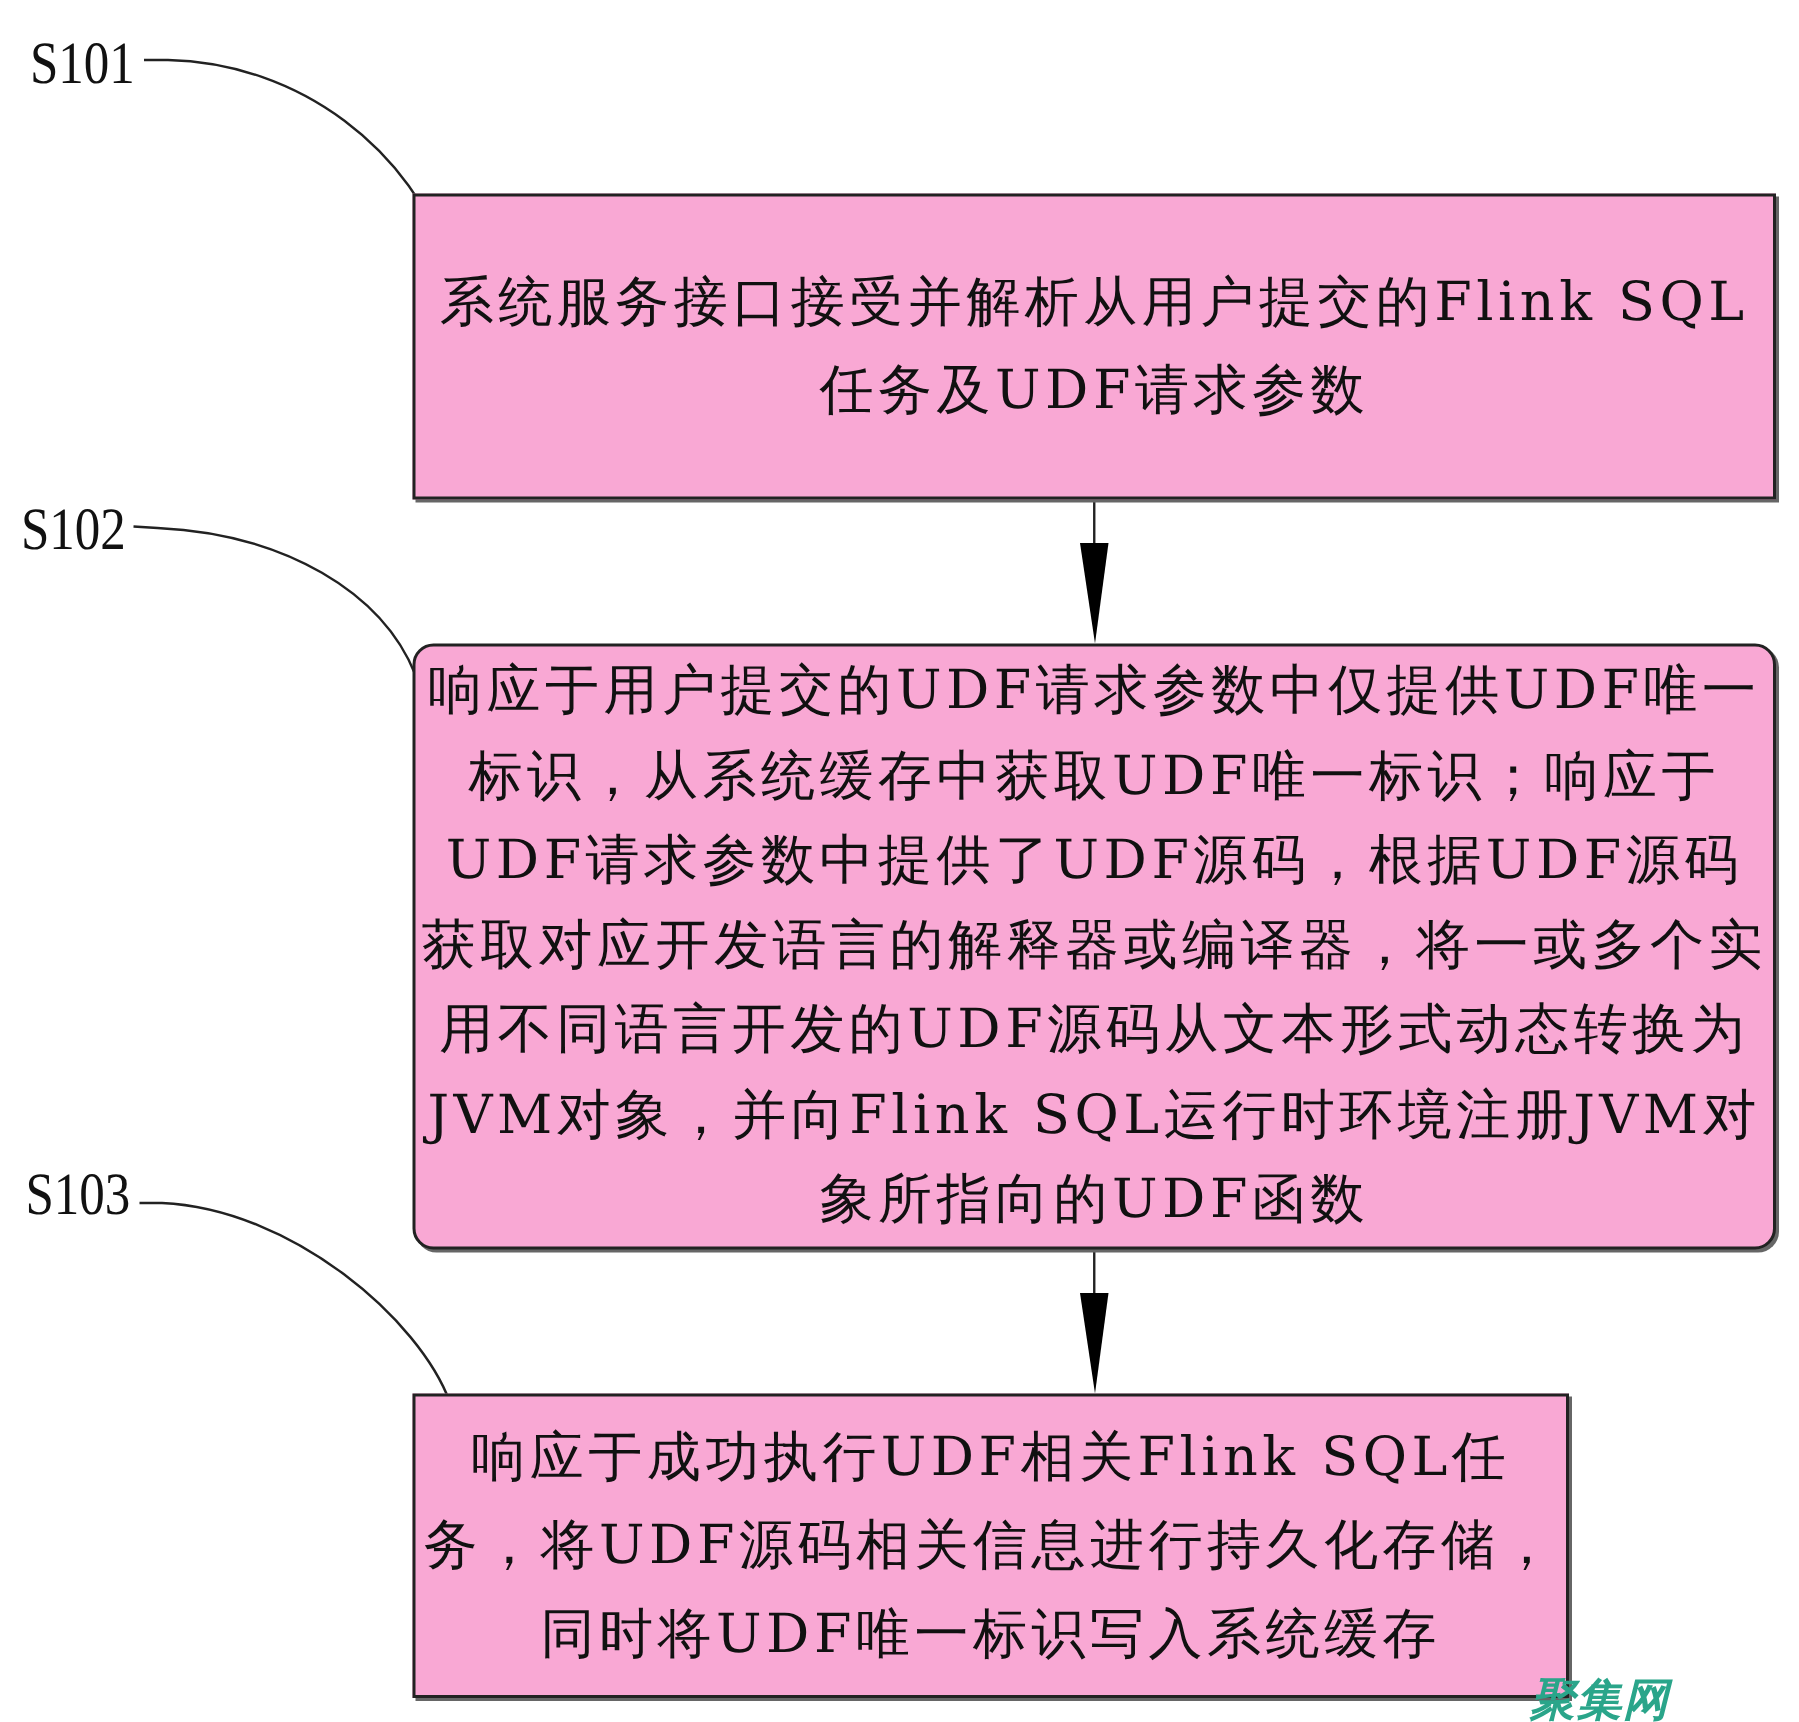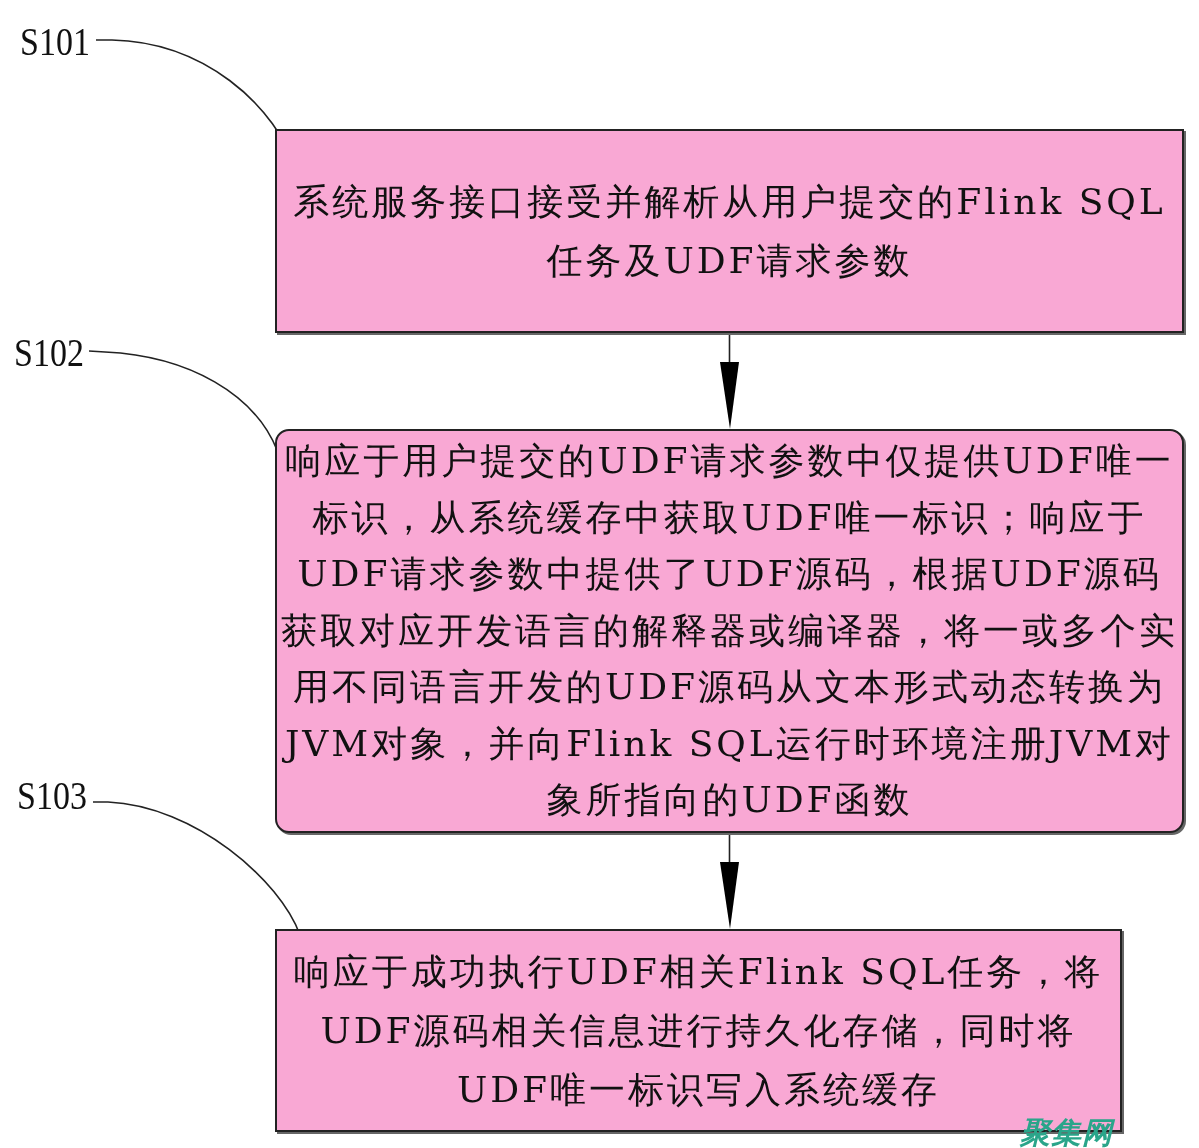--- a/index.html
+++ b/index.html
@@ -35,17 +35,17 @@
 </svg>
 
 <div class="box" style="left:275px; top:129px; width:909px; height:204px;">
   <div class="box-text">系统服务接口接受并解析从用户提交的Flink SQL任务及UDF请求参数</div>
 </div>
 
 <div class="box" style="left:275px; top:429px; width:909px; height:404px;border-radius:14px;">
   <div class="box-text" style="line-height:56.5px;">响应于用户提交的UDF请求参数中仅提供UDF唯一标识，从系统缓存中获取UDF唯一标识；响应于UDF请求参数中提供了UDF源码，根据UDF源码获取对应开发语言的解释器或编译器，将一或多个实用不同语言开发的UDF源码从文本形式动态转换为JVM对象，并向Flink SQL运行时环境注册JVM对象所指向的UDF函数</div>
 </div>
 
-<div class="box" style="left:275px; top:929px; width:847px; height:203px;">
+<div class="box" style="left:275px; top:929px; width:771px; height:203px;">
   <div class="box-text">响应于成功执行UDF相关Flink SQL任务，将UDF源码相关信息进行持久化存储，同时将UDF唯一标识写入系统缓存</div>
 </div>
 
 <div class="watermark">聚集网</div>
 
 </body></html>

